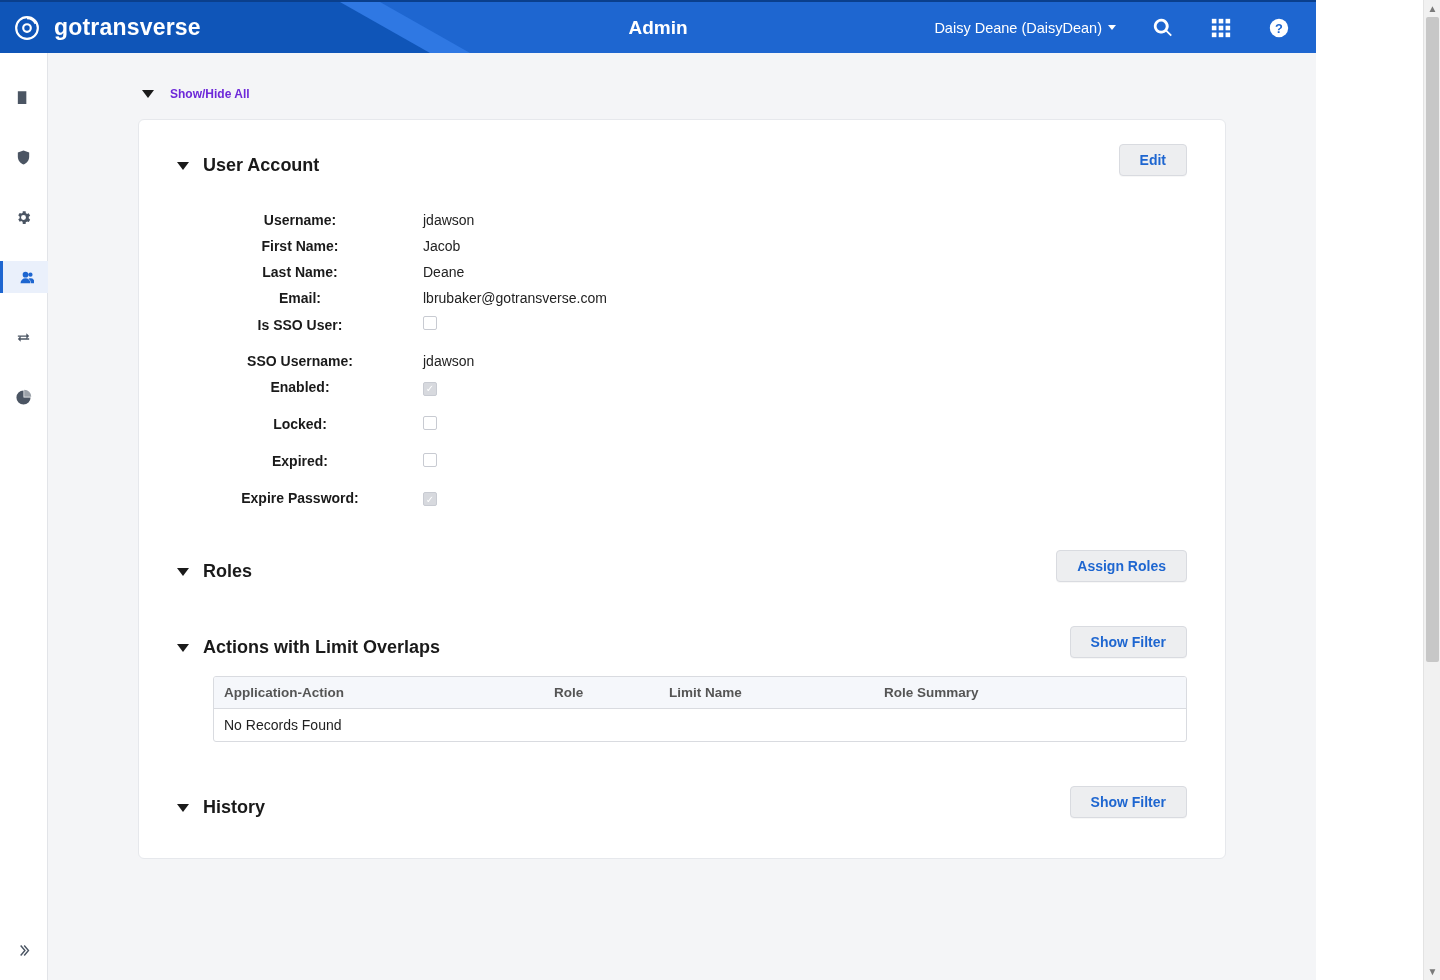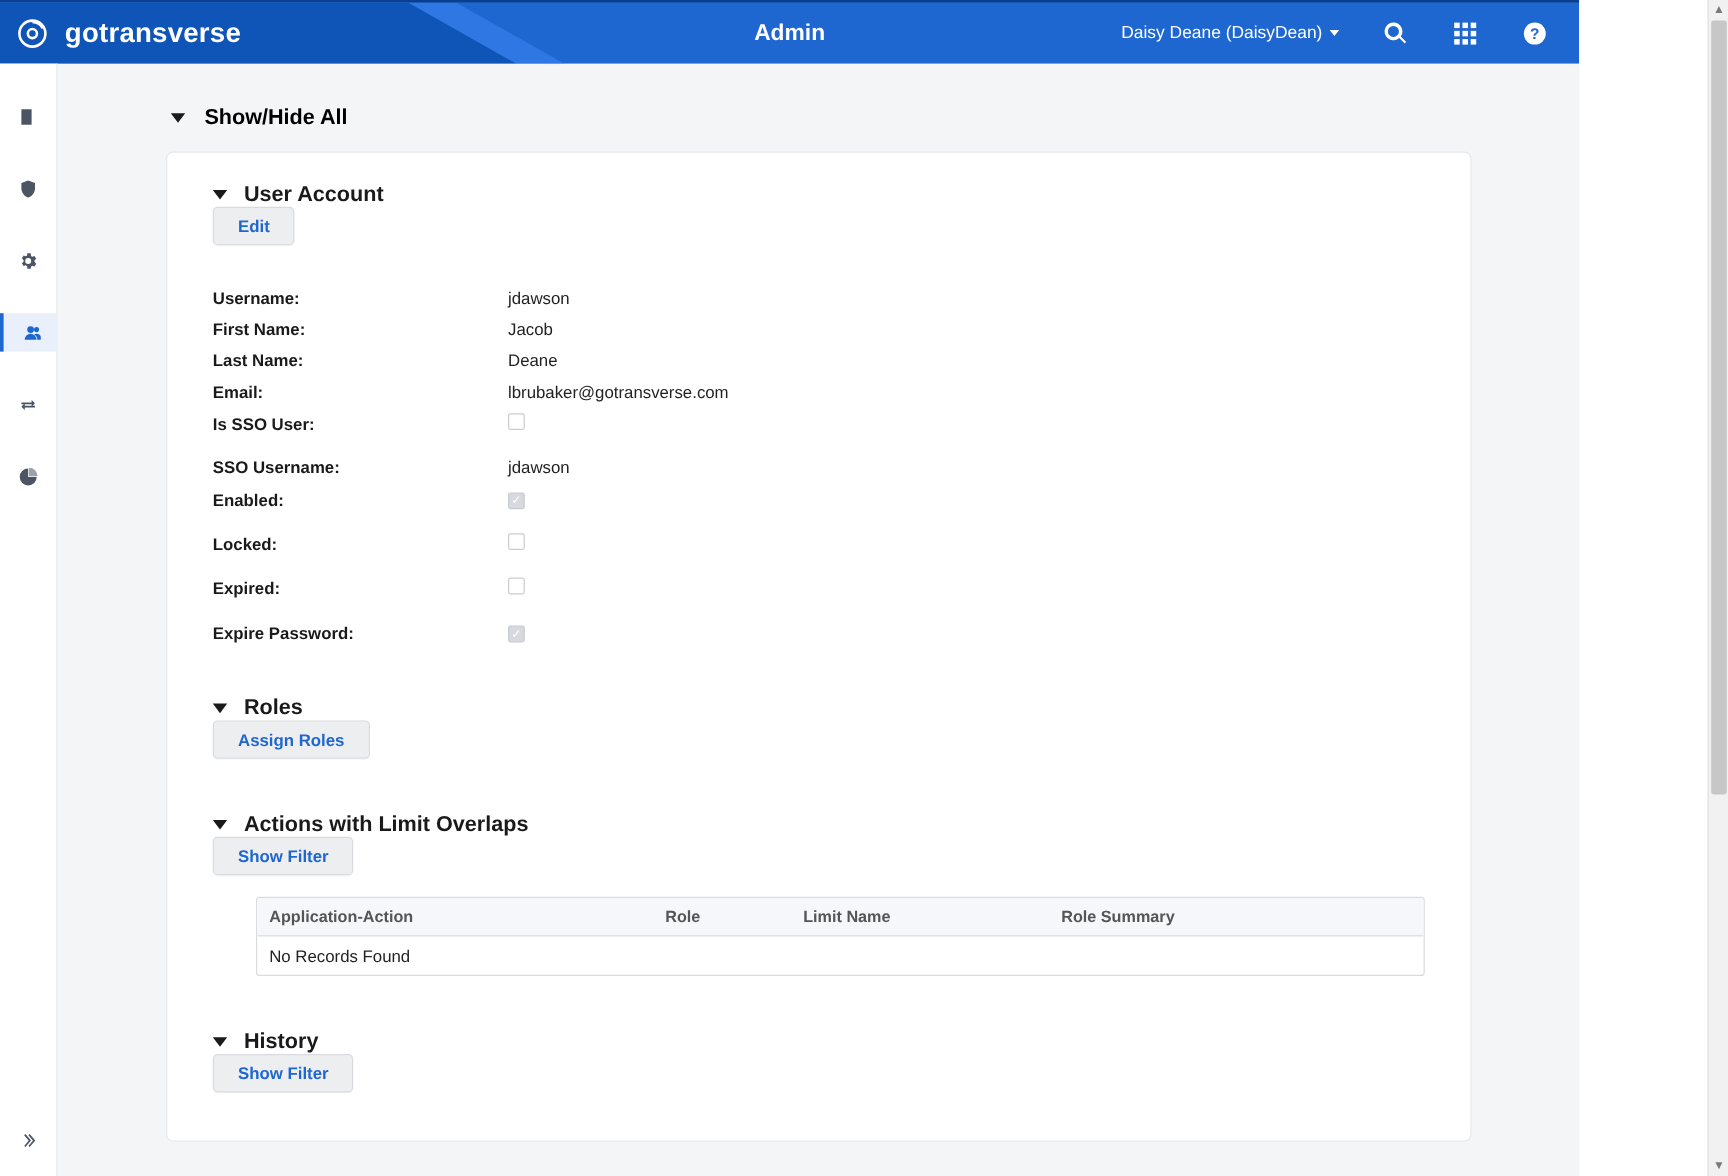--- a/index.html
+++ b/index.html
@@ -120,41 +120,40 @@
   
   .content {
     position:absolute;
     top:53px; left:48px; right:0; bottom:0;
     background:#f4f5f7;
     overflow-y:auto;
     padding: 24px 90px 30px 90px;
   }
   .toggle-all {
     display:flex; align-items:center; gap:16px;
-    font-size:18px; font-weight:700; color:#000000;
+    font-size:12px; font-weight:700; color:#6d28d9;
     margin: 10px 0 18px 4px;
     cursor:pointer;
   }
   .caret-down {
     width:0; height:0;
     border-left:6px solid transparent;
     border-right:6px solid transparent;
     border-top:8px solid #1a1a1a;
   }
   .card {
     background:#fff;
     border:1px solid #e6e8ec;
     border-radius:6px;
     padding: 24px 38px 40px 38px;
   }
   .section { margin-bottom: 44px; }
   .section-head {
-    display:flex; align-items:flex-start; justify-content:space-between;
+    display:flex; align-items:flex-end; justify-content:space-between;
     margin-bottom: 18px;
-    flex-direction: column;
   }
   .section-title-wrap { display:flex; align-items:center; gap:14px; cursor:pointer;}
   .section-title { font-size:18px; font-weight:700; color:#1a1a1a; }
   .btn {
     background:#edeef0;
     border:1px solid #d9dbe0;
     border-radius:4px;
     padding:7px 20px;
     font-size:14px;
     font-weight:600;
@@ -165,21 +164,21 @@
   .fields {
     padding: 18px 0 0 0;
   }
   .field-row {
     display:flex; align-items:center;
     margin-bottom:10px;
     font-size:14px;
   }
   .field-label {
     width:246px;
-    text-align:left;
+    text-align:center;
     font-weight:700;
     color:#1a1a1a;
     padding-right:0;
   }
   .field-value {
     color:#222;
   }
   .chk {
     width:14px; height:14px;
     border:1px solid #c8cbd2;

